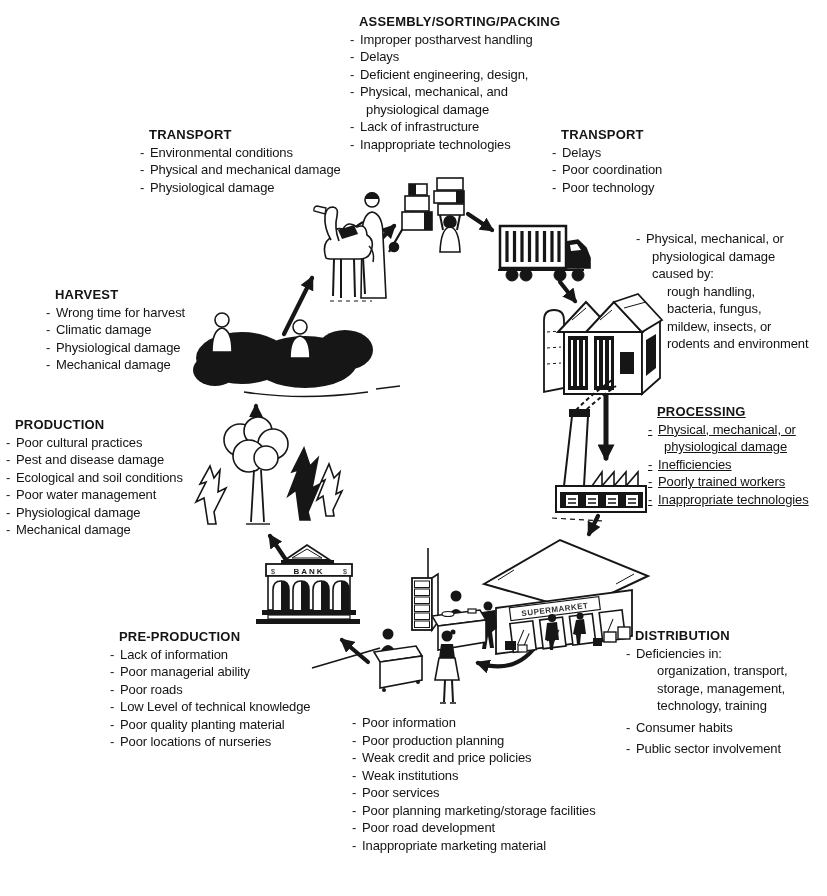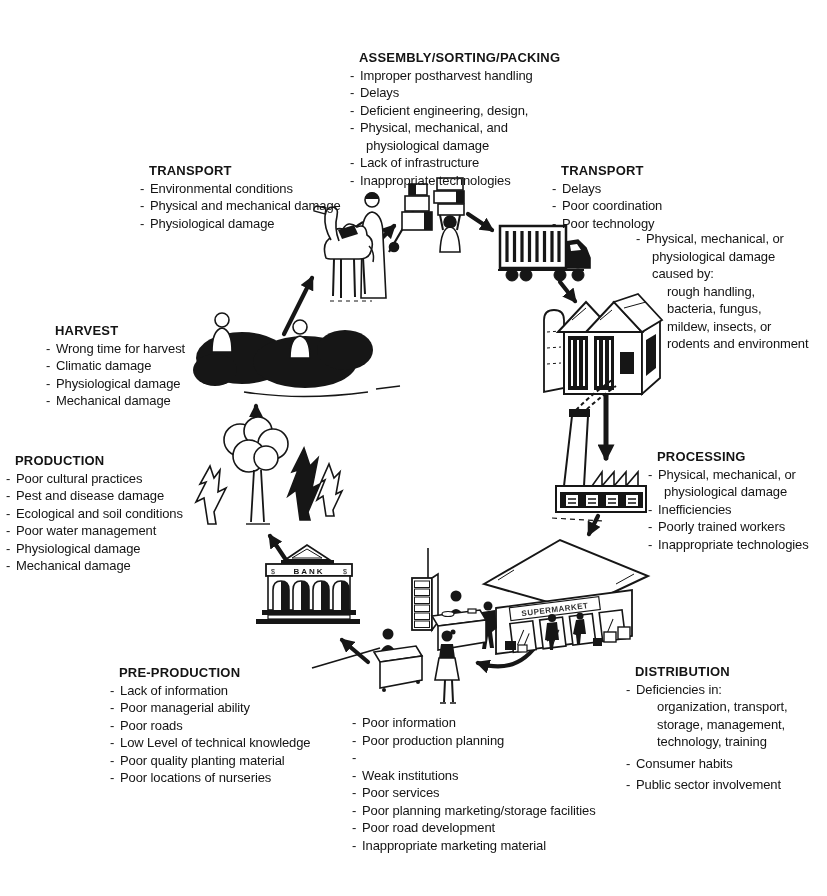--- a/index.html
+++ b/index.html
@@ -1,31 +1,31 @@
 <!DOCTYPE html>
 <html><head>
 <meta charset="utf-8">
 <style>
   html,body{margin:0;padding:0;background:#e8e8e8;}
   #page{position:relative;width:827px;height:896px;background:#ffffff;overflow:hidden;
         font-family:"Liberation Sans", sans-serif;color:#161616;}
   #art{position:absolute;left:0;top:0;}
   .block{position:absolute;font-size:13px;line-height:17.5px;color:#141414;}
-  .block-title{font-weight:700;padding-left:9px;letter-spacing:.2px;white-space:nowrap;margin-top:36px;}
+  .block-title{font-weight:700;padding-left:9px;letter-spacing:.2px;white-space:nowrap;}
   .line{display:flex;}
   .line .dash{display:inline-block;width:10px;flex:none;}
   .line .txt{white-space:nowrap;letter-spacing:-0.1px;}
   .line.i1{margin-left:6px;}
   .line.i2{margin-left:21px;}
   .line.gap{margin-top:4px;}
   .block-assembly{left:350px;top:13px;}
   .block-transport-w{left:140px;top:126px;}
   .block-transport-e{left:552px;top:126px;}
   .block-storage{left:636px;top:230px;}
-  .block-processing{left:648px;top:412px;}
+  .block-processing{left:648px;top:403px;text-decoration:underline;}
   .block-distribution{left:626px;top:627px;}
   .block-prodplan{left:352px;top:714px;}
   .block-preprod{left:110px;top:628px;}
   .block-production{left:6px;top:416px;}
   .block-harvest{left:46px;top:286px;}
 </style>
 </head>
 <body>
 
 <div id="page">
@@ -387,20 +387,21 @@
         <div class="line i0">
           <span class="dash">-</span>
           <span class="txt">Poor information</span>
         </div>
         <div class="line i0">
           <span class="dash">-</span>
           <span class="txt">Poor production planning</span>
         </div>
         <div class="line i0">
           <span class="dash">-</span>
+          <span class="txt">Weak credit and price policies</span>
         </div>
         <div class="line i0">
           <span class="dash">-</span>
           <span class="txt">Weak institutions</span>
         </div>
         <div class="line i0">
           <span class="dash">-</span>
           <span class="txt">Poor services</span>
         </div>
         <div class="line i0">

